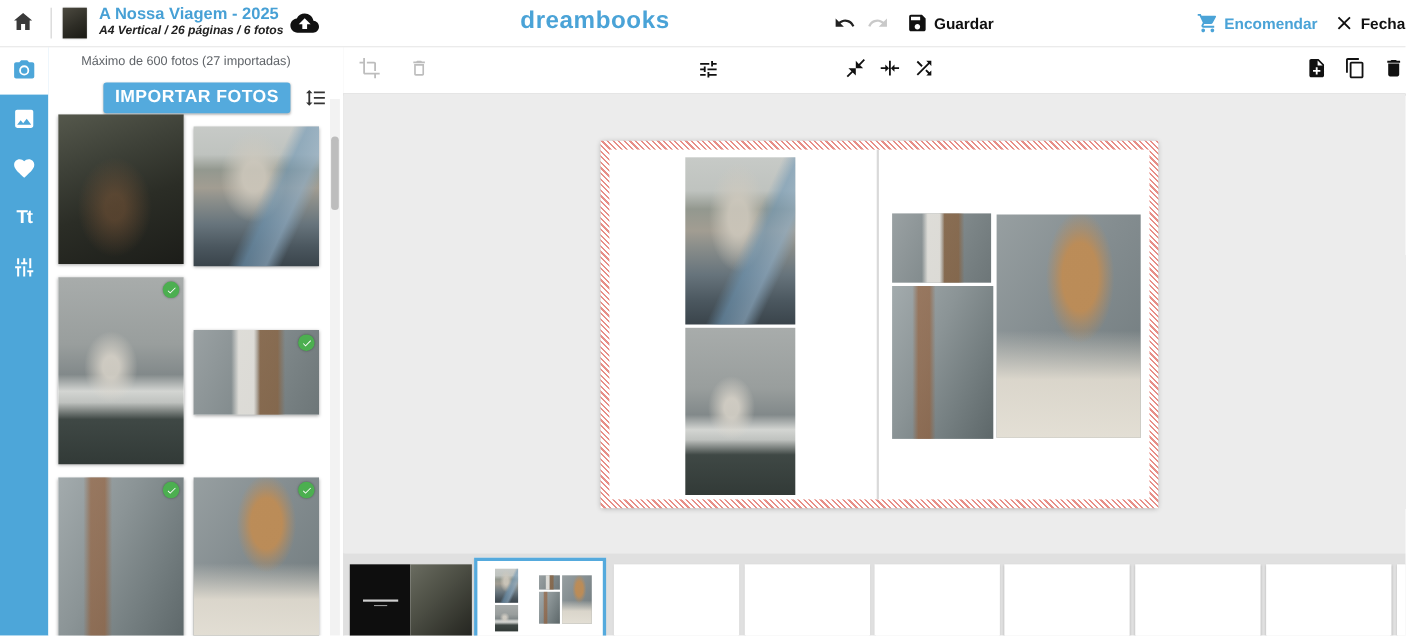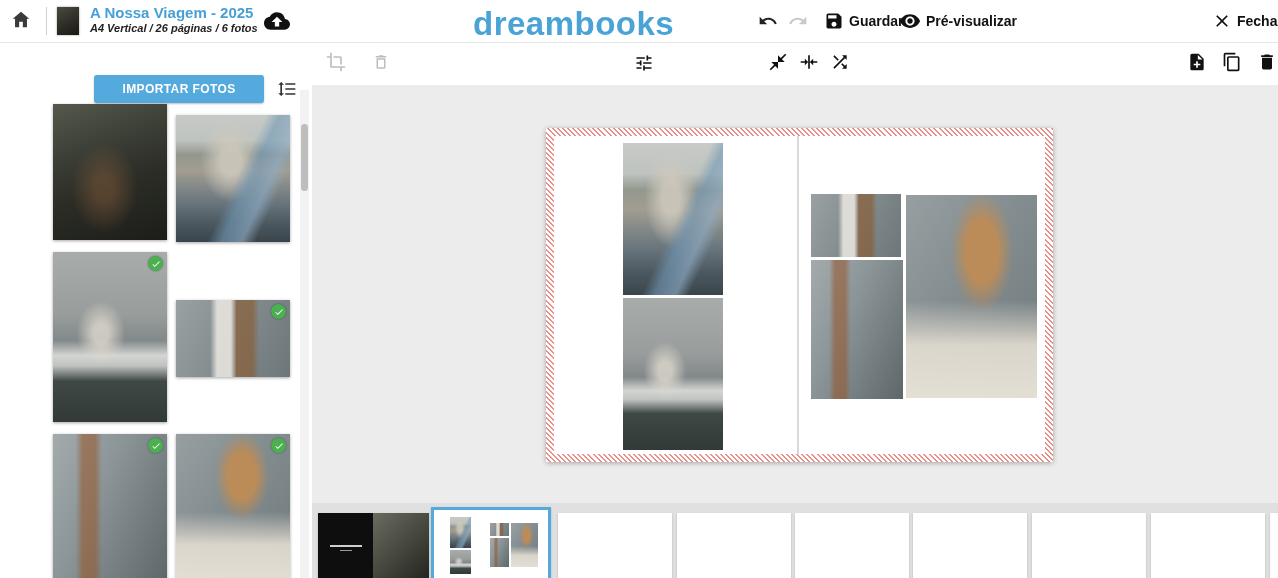--- a/index.html
+++ b/index.html
@@ -11,42 +11,42 @@
   .topbar{position:absolute;left:0;top:0;width:1278px;height:42px;background:#fff;
           border-bottom:1px solid #e7e7e7;z-index:30;}
   .home-btn{position:absolute;left:10px;top:9px;width:24px;height:24px;color:#3a3a3a;cursor:pointer;}
   .tb-divider{position:absolute;left:46px;top:7px;width:1px;height:28px;background:#cfcfcf;}
   .cover-mini{position:absolute;left:57px;top:7px;width:22px;height:28px;
               background:linear-gradient(150deg,#4c4a40 0%,#2e2d26 55%,#191913 100%);
               box-shadow:0 0 2px rgba(0,0,0,.4);}
   .proj-title{position:absolute;left:90px;top:4px;font-size:15px;font-weight:700;color:#47a0d5;}
   .proj-sub{position:absolute;left:90px;top:22px;font-size:11px;font-weight:600;color:#222;font-style:italic;}
   .cloud-btn{position:absolute;left:263px;top:8px;width:28px;height:26px;color:#111;cursor:pointer;}
-  .logo{position:absolute;left:473px;top:5px;width:200px;font-size:33px;font-weight:600;
+  .logo{position:absolute;left:473px;top:5px;width:200px;font-size:22px;font-weight:600;
         letter-spacing:.5px;color:#4aa3d7;}
   .tb-act{position:absolute;top:0;height:42px;display:flex;align-items:center;gap:5px;cursor:pointer;}
   .tb-act .lbl{font-size:14px;font-weight:700;color:#111;white-space:nowrap;}
   .tb-act.blue .lbl{color:#4aa3d7;}
   .icon20{width:20px;height:20px;}
   .icon22{width:22px;height:22px;}
 
   
   .sidebar{position:absolute;left:0;top:42px;width:44px;height:536px;background:#4da6d9;}
   .side-item{position:absolute;left:0;width:44px;height:44px;display:flex;align-items:center;
              justify-content:center;color:#fff;cursor:pointer;}
   .side-item.active{background:#fff;color:#4da6d9;}
   .tt-glyph{font-size:17px;font-weight:700;letter-spacing:-1px;}
 
   
   .photo-panel{position:absolute;left:44px;top:42px;width:268px;height:536px;background:#fff;
                border-right:1px solid #dcdcdc;}
   .limit-lbl{position:absolute;left:44px;top:50px;width:250px;text-align:center;
              font-size:11.5px;color:#5f6368;}
   .import-btn{position:absolute;left:94px;top:75px;width:170px;height:28px;background:#54aadd;
-              color:#fff;font-size:12px;font-weight:700;letter-spacing:.4px;border:none;
+              color:#fff;font-size:16px;font-weight:700;letter-spacing:.4px;border:none;
               border-radius:3px;display:flex;align-items:center;justify-content:center;
               cursor:pointer;box-shadow:0 1px 2px rgba(0,0,0,.25);}
   .sort-btn{position:absolute;left:277px;top:79px;width:20px;height:20px;color:#333;cursor:pointer;}
   .thumb{position:absolute;box-shadow:0 1px 3px rgba(0,0,0,.35);cursor:pointer;}
   .used-badge{position:absolute;top:4px;right:4px;width:15px;height:15px;border-radius:50%;
               background:#4caf50;display:flex;align-items:center;justify-content:center;
               box-shadow:0 0 2px rgba(0,0,0,.4);}
   .scroll-track{position:absolute;left:300px;top:90px;width:9px;height:488px;background:#f2f2f2;}
   .scroll-thumb{position:absolute;left:1px;top:34px;width:7px;height:67px;background:#bdbdbd;
                 border-radius:4px;cursor:pointer;}
@@ -144,38 +144,64 @@
         </svg>
     </div>
 
     <div class="tb-act" style="left:824px;">
       <svg class="icon20" style="color:#111;" viewBox="0 0 24 24" fill="currentColor">
           <path d="M17 3H5c-1.11 0-2 .9-2 2v14c0 1.1.89 2 2 2h14c1.1 0 2-.9 2-2V7l-4-4zm-5 16c-1.66 0-3-1.34-3-3s1.34-3 3-3 3 1.34 3 3-1.34 3-3 3zm3-10H5V5h10v4z"></path>
         </svg>
       <span class="lbl">Guardar</span>
     </div>
 
-    <div class="tb-act" style="left:899px;">
-      <svg class="icon22" style="color:#111;" viewBox="0 0 24 24" fill="currentColor">
-          <path d="M12 4.5C7 4.5 2.73 7.61 1 12c1.73 4.39 6 7.5 11 7.5s9.27-3.11 11-7.5c-1.73-4.39-6-7.5-11-7.5zM12 17c-2.76 0-5-2.24-5-5s2.24-5 5-5 5 2.24 5 5-2.24 5-5 5zm0-8c-1.66 0-3 1.34-3 3s1.34 3 3 3 3-1.34 3-3-1.34-3-3-3z"></path>
-        </svg>
-      <span class="lbl">Pré-visualizar</span>
-    </div>
-
+
+    <div class="tb-act blue" style="left:1088px;">
+      <svg class="icon20" style="color:#4aa3d7;" viewBox="0 0 24 24" fill="currentColor">
+          <path d="M7 18c-1.1 0-1.99.9-1.99 2S5.9 22 7 22s2-.9 2-2-.9-2-2-2zM1 2v2h2l3.6 7.59-1.35 2.45c-.16.28-.25.61-.25.96 0 1.1.9 2 2 2h12v-2H7.42c-.14 0-.25-.11-.25-.25l.03-.12.9-1.63h7.45c.75 0 1.41-.41 1.75-1.03l3.58-6.49c.08-.14.12-.31.12-.48 0-.55-.45-1-1-1H5.21l-.94-2H1zm16 16c-1.1 0-1.99.9-1.99 2s.89 2 1.99 2 2-.9 2-2-.9-2-2-2z"></path>
+        </svg>
+      <span class="lbl">Encomendar</span>
+    </div>
 
     <div class="tb-act" style="left:1212px;">
       <svg class="icon20" style="color:#111;" viewBox="0 0 24 24" fill="currentColor">
           <path d="M19 6.41 17.59 5 12 10.59 6.41 5 5 6.41 10.59 12 5 17.59 6.41 19 12 13.41 17.59 19 19 17.59 13.41 12z"></path>
         </svg>
       <span class="lbl">Fechar</span>
     </div>
   </div>
 
+  <div class="sidebar">
+    <div class="side-item active" style="top:0;">
+      <svg class="icon22" viewBox="0 0 24 24" fill="currentColor">
+          <path d="M12 15.2a3.2 3.2 0 1 0 0-6.4 3.2 3.2 0 0 0 0 6.4zM9 2 7.17 4H4c-1.1 0-2 .9-2 2v12c0 1.1.9 2 2 2h16c1.1 0 2-.9 2-2V6c0-1.1-.9-2-2-2h-3.17L15 2H9zm3 15a5 5 0 1 1 0-10 5 5 0 0 1 0 10z"></path>
+        </svg>
+    </div>
+    <div class="side-item" style="top:44px;">
+      <svg class="icon22" viewBox="0 0 24 24" fill="currentColor">
+          <path d="M21 19V5c0-1.1-.9-2-2-2H5c-1.1 0-2 .9-2 2v14c0 1.1.9 2 2 2h14c1.1 0 2-.9 2-2zM8.5 13.5l2.5 3.01L14.5 12l4.5 6H5l3.5-4.5z"></path>
+        </svg>
+    </div>
+    <div class="side-item" style="top:89px;">
+      <svg class="icon22" viewBox="0 0 24 24" fill="currentColor">
+          <path d="M12 21.35l-1.45-1.32C5.4 15.36 2 12.28 2 8.5 2 5.42 4.42 3 7.5 3c1.74 0 3.41.81 4.5 2.09C13.09 3.81 14.76 3 16.5 3 19.58 3 22 5.42 22 8.5c0 3.78-3.4 6.86-8.55 11.54L12 21.35z"></path>
+        </svg>
+    </div>
+    <div class="side-item" style="top:134px;">
+      <span class="tt-glyph">Tt</span>
+    </div>
+    <div class="side-item" style="top:179px;">
+      <svg class="icon22" viewBox="0 0 24 24" fill="currentColor" style="transform:rotate(90deg);">
+          <path d="M3 17v2h6v-2H3zM3 5v2h10V5H3zm10 16v-2h8v-2h-8v-2h-2v6h2zM7 9v2H3v2h4v2h2V9H7zm14 4v-2H11v2h10zm-6-4h2V7h4V5h-4V3h-2v6z"></path>
+        </svg>
+    </div>
+  </div>
 
   <div class="photo-panel"></div>
+  <div class="limit-lbl">Máximo de 600 fotos (27 importadas)</div>
   <button class="import-btn">IMPORTAR FOTOS</button>
   <div class="sort-btn">
     <svg class="icon20" viewBox="0 0 24 24" fill="currentColor">
         <path d="M6 7h2.5L5 3.5 1.5 7H4v10H1.5L5 20.5 8.5 17H6V7zm4-2v2h12V5H10zm0 14h12v-2H10v2zm0-6h12v-2H10v2z"></path>
       </svg>
   </div>
 
   <div class="thumb ph-arch" style="left:53px;top:104px;width:114px;height:136px;"></div>
   <div class="thumb ph-boat-reach" style="left:176px;top:115px;width:114px;height:127px;"></div>
   <div class="thumb ph-sitting-boat" style="left:53px;top:252px;width:114px;height:170px;">

